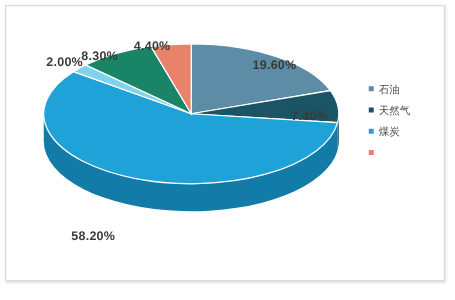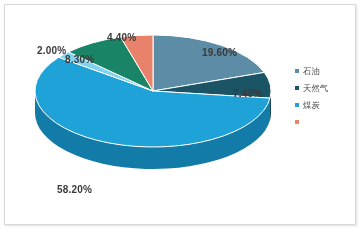--- a/index.html
+++ b/index.html
@@ -81,21 +81,21 @@
     </svg>
 
     <div class="pct-label" style="left:197px;top:42px;">19.60%</div>
 
     <div class="pct-label" style="left:228px;top:83px;">7.40%</div>
 
     <div class="pct-label" style="left:52px;top:179px;">58.20%</div>
 
     <div class="pct-label" style="left:32px;top:40px;">2.00%</div>
 
-    <div class="pct-label" style="left:60px;top:49px;">8.30%</div>
+    <div class="pct-label" style="left:60px;top:35px;">8.30%</div>
 
     <div class="pct-label" style="left:102px;top:27px;">4.40%</div>
 
     <div id="legend">
 
       <div class="legend-row">
         <span class="legend-swatch" style="background:#5c8ca6;"></span>
         <span class="legend-text">石油</span>
       </div>
 

